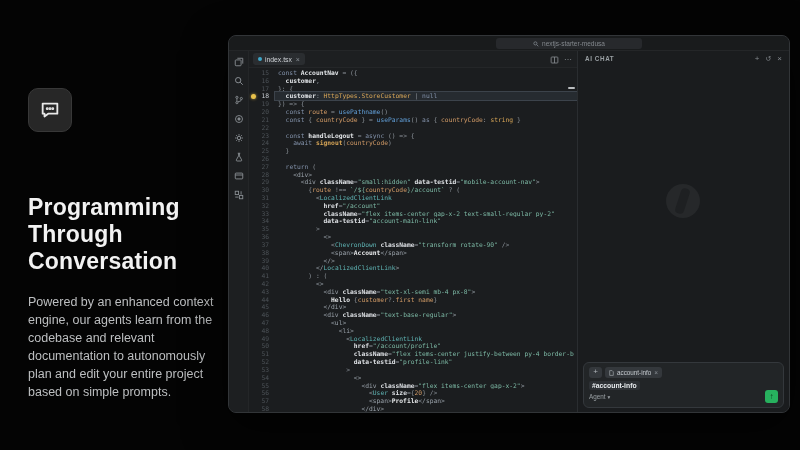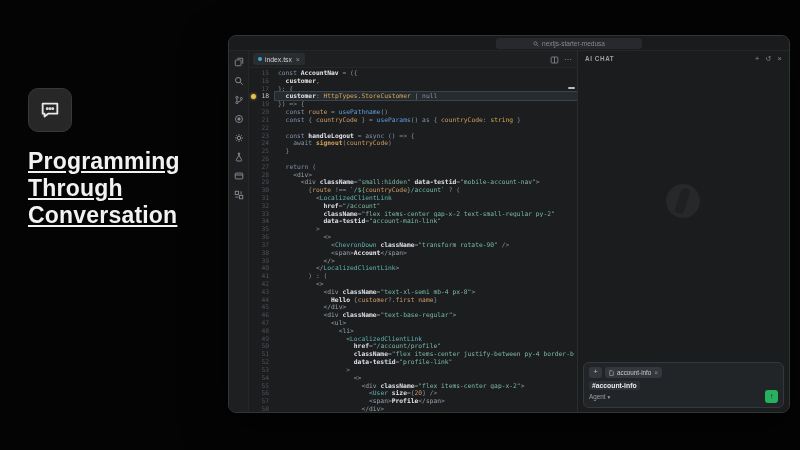--- a/index.html
+++ b/index.html
@@ -3,22 +3,22 @@
 <meta charset="utf-8">
 <style>
   * { margin:0; padding:0; box-sizing:border-box; }
   html,body { width:800px; height:450px; overflow:hidden; }
   body { background:#040404; font-family:"Liberation Sans", sans-serif; position:relative; }
 
   
   .left-panel { position:absolute; left:28px; top:88px; width:200px; }
   .feature-icon { width:44px; height:44px; background:#272727; border:1px solid #383838;
     border-radius:10px; display:flex; align-items:center; justify-content:center; }
-  .headline { margin-top:16px; width:180px; color:#f2f2f2; font-size:23px; font-weight:bold;
-    line-height:27px; letter-spacing:.2px;text-decoration:underline; }
+  .headline { margin-top:62px; width:180px; color:#f2f2f2; font-size:23px; font-weight:bold;
+    line-height:27px; letter-spacing:.2px; }
   .subcopy { margin-top:18px; width:202px; color:#bdbfc1; font-size:12.5px; line-height:18px; }
 
   
   .window { position:absolute; left:228px; top:35px; width:562px; height:378px;
     background:#1d1f21; border:1px solid #323538; border-radius:8px;
     box-shadow:0 14px 44px rgba(0,0,0,.65); overflow:hidden; display:flex; flex-direction:column; }
   .titlebar { height:15px; background:#191b1c; border-bottom:1px solid #242628; position:relative; flex:0 0 auto; }
   .search-pill { position:absolute; left:267px; top:2px; width:146px; height:11px; background:#27292c;
     border-radius:3px; display:flex; align-items:center; justify-content:center; gap:3px;
     color:#84898e; font-size:6.5px; }
@@ -96,20 +96,21 @@
 <div class="left-panel">
   <div class="feature-icon">
     <svg width="22" height="22" viewBox="0 0 24 24" fill="none" stroke="#e8e8e8" stroke-width="2" stroke-linecap="round" stroke-linejoin="round">
       <path d="M4 5 h16 v11 h-10 l-4 3 v-3 h-2 z"></path>
       <circle cx="9" cy="10.5" r="0.6" fill="#e8e8e8"></circle>
       <circle cx="12" cy="10.5" r="0.6" fill="#e8e8e8"></circle>
       <circle cx="15" cy="10.5" r="0.6" fill="#e8e8e8"></circle>
     </svg>
   </div>
   <div class="headline">Programming Through Conversation</div>
+  <div class="subcopy">Powered by an enhanced context engine, our agents learn from the codebase and relevant documentation to autonomously plan and edit your entire project based on simple prompts.</div>
 </div>
 
 <div class="window">
 
   <div class="titlebar">
     <div class="search-pill">
       <svg width="6" height="6" viewBox="0 0 10 10" fill="none" stroke="#7d838a" stroke-width="1.4">
         <circle cx="4" cy="4" r="2.6"></circle>
           <path d="M6.2 6.2 L8.8 8.8"></path>
       </svg>

